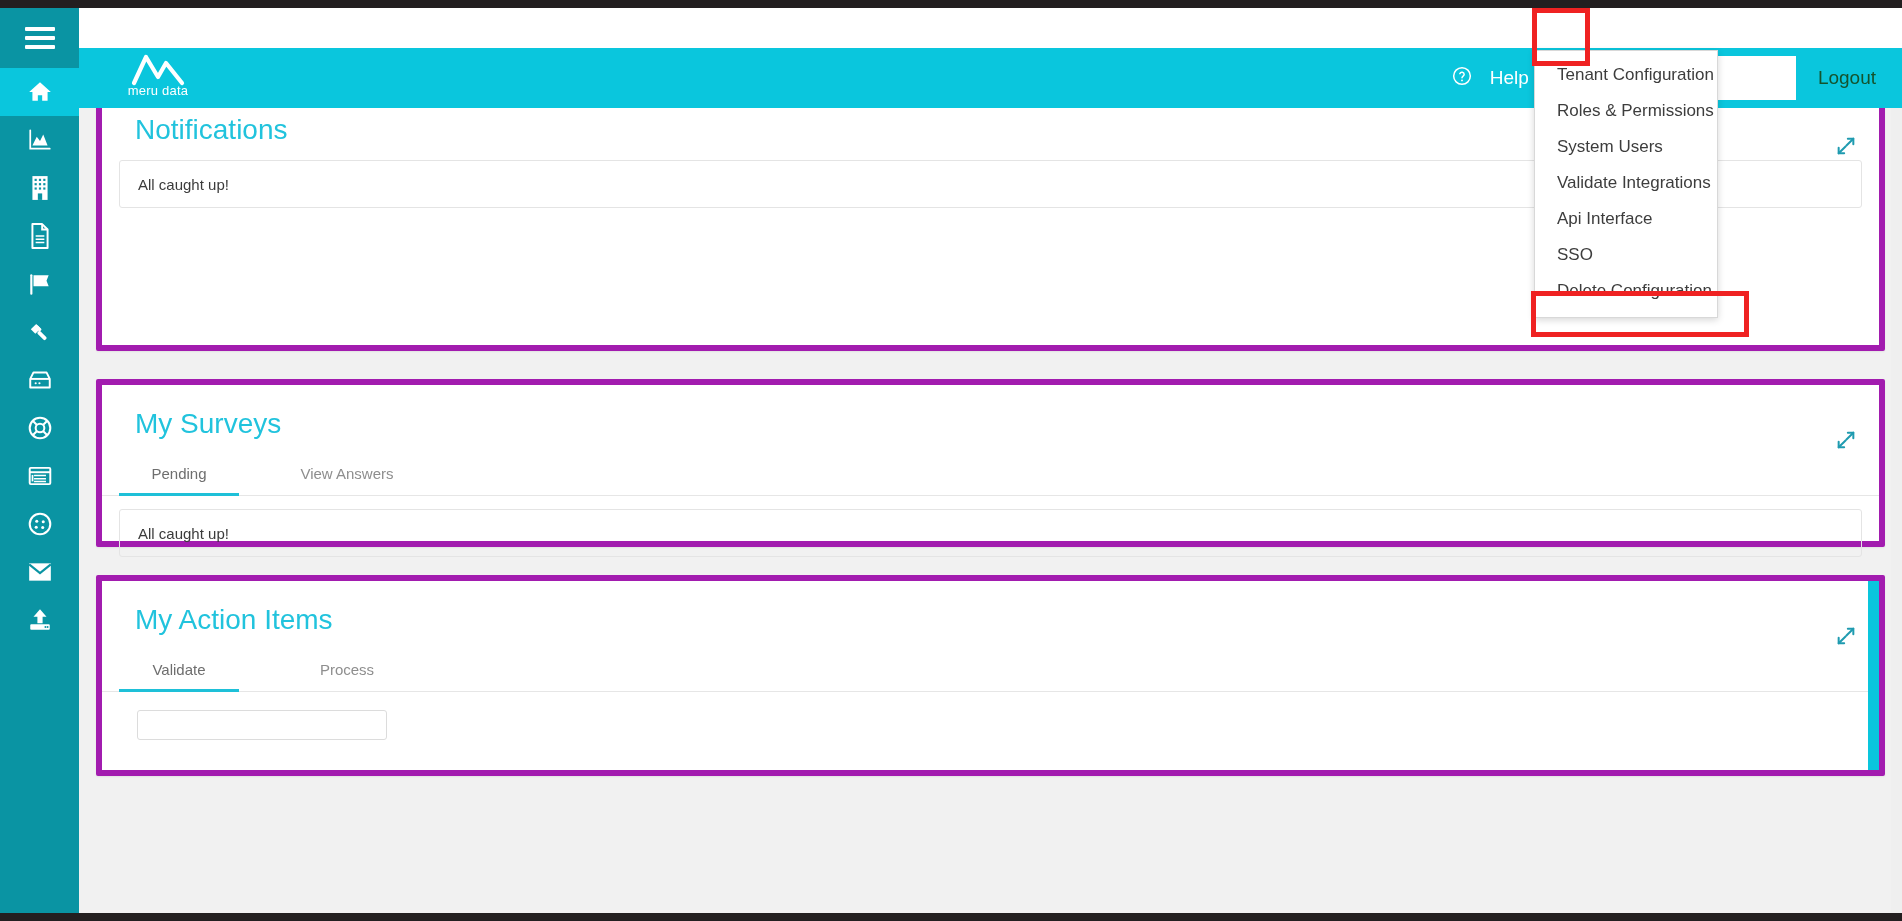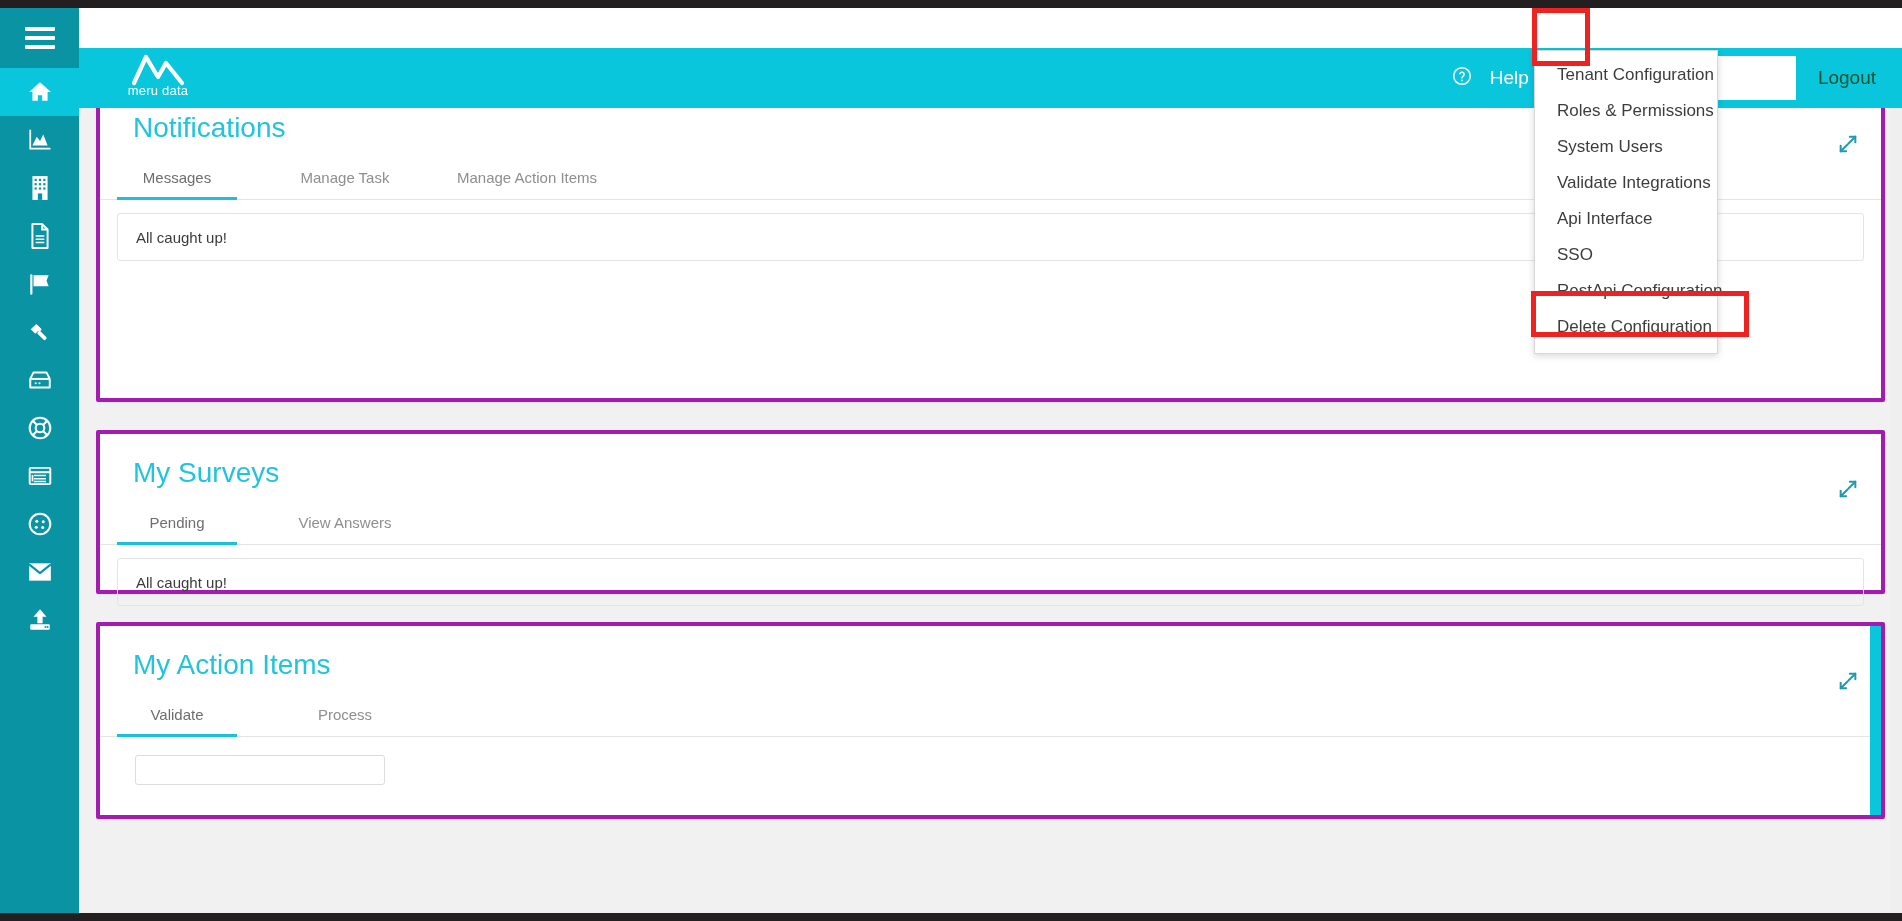--- a/index.html
+++ b/index.html
@@ -147,21 +147,21 @@
   
   .main {
     position: absolute;
     top: 68px; left: 79px;
     width: 1823px; height: 845px;
     background: #f1f1f1;
     overflow: hidden;
   }
   .card {
     background: #ffffff;
-    border: 4px solid #a21caf;
+    border: 6px solid #a21caf;
     border-radius: 2px;
     box-shadow: 0 1px 2px rgba(0,0,0,.06);
     margin: 0 17px 28px 17px;
     position: relative;
   }
   .card-title {
     font-size: 28px;
     color: #21c3dd;
     font-weight: 400;
     padding: 22px 0 0 33px;
@@ -426,45 +426,39 @@
 
 <div class="gear-highlight"></div>
 
 <div class="dropdown">
   <div class="dd-item">Tenant Configuration</div>
   <div class="dd-item">Roles &amp; Permissions</div>
   <div class="dd-item">System Users</div>
   <div class="dd-item">Validate Integrations</div>
   <div class="dd-item">Api Interface</div>
   <div class="dd-item">SSO</div>
-  <div class="dd-item">RestApi Configuration</div>
   <div class="dd-item">Delete Configuration</div>
 </div>
 <div class="dd-highlight"></div>
 
 <main class="main">
 
   <div class="scroll-track"></div>
 
   <section class="card" style="margin-top:17px;">
     <h2 class="card-title">Notifications</h2>
     <span class="expand-icon">
       <svg width="22" height="22" viewBox="0 0 24 24" fill="none" stroke="#1f9bb0" stroke-width="2.2" stroke-linecap="round" stroke-linejoin="round">
         <path d="M14 4h6v6"></path>
           <path d="M20 4l-7.5 7.5"></path>
         <path d="M10 20H4v-6"></path>
           <path d="M4 20l7.5-7.5"></path>
       </svg>
     </span>
 
-    <div class="tabs">
-      <div class="tab active">Messages</div>
-      <div class="tab">Manage Task</div>
-      <div class="tab">Manage Action Items</div>
-    </div>
 
     <div class="panel-pad card-body-tall">
       <div class="empty-box">All caught up!</div>
     </div>
   </section>
 
   <section class="card">
     <h2 class="card-title">My Surveys</h2>
     <span class="expand-icon">
       <svg width="22" height="22" viewBox="0 0 24 24" fill="none" stroke="#1f9bb0" stroke-width="2.2" stroke-linecap="round" stroke-linejoin="round">

